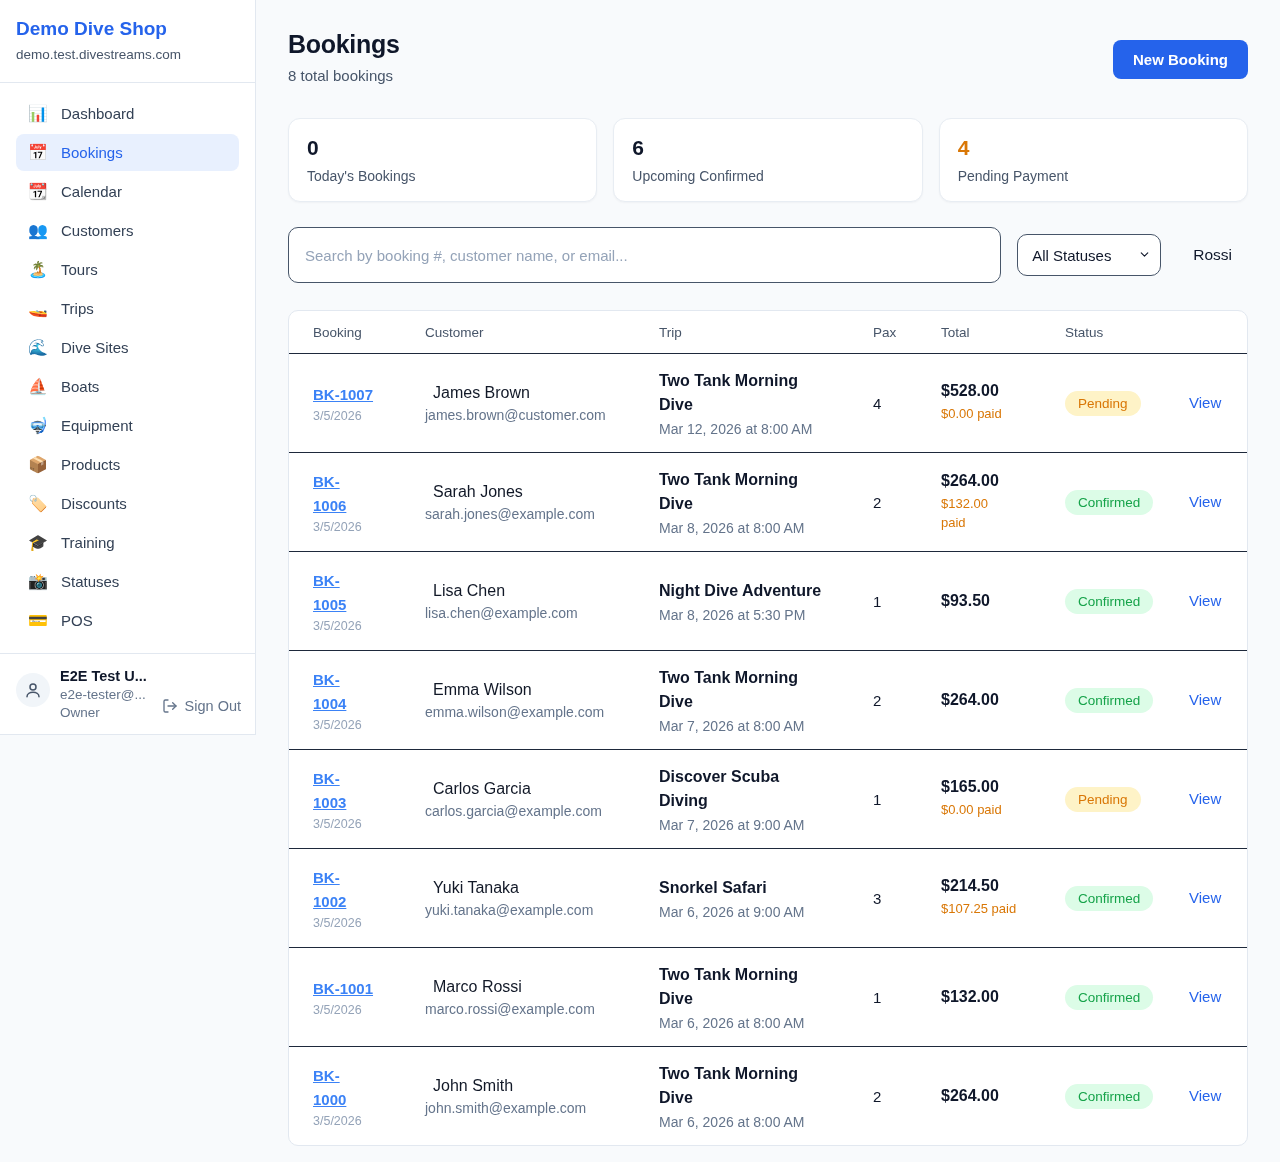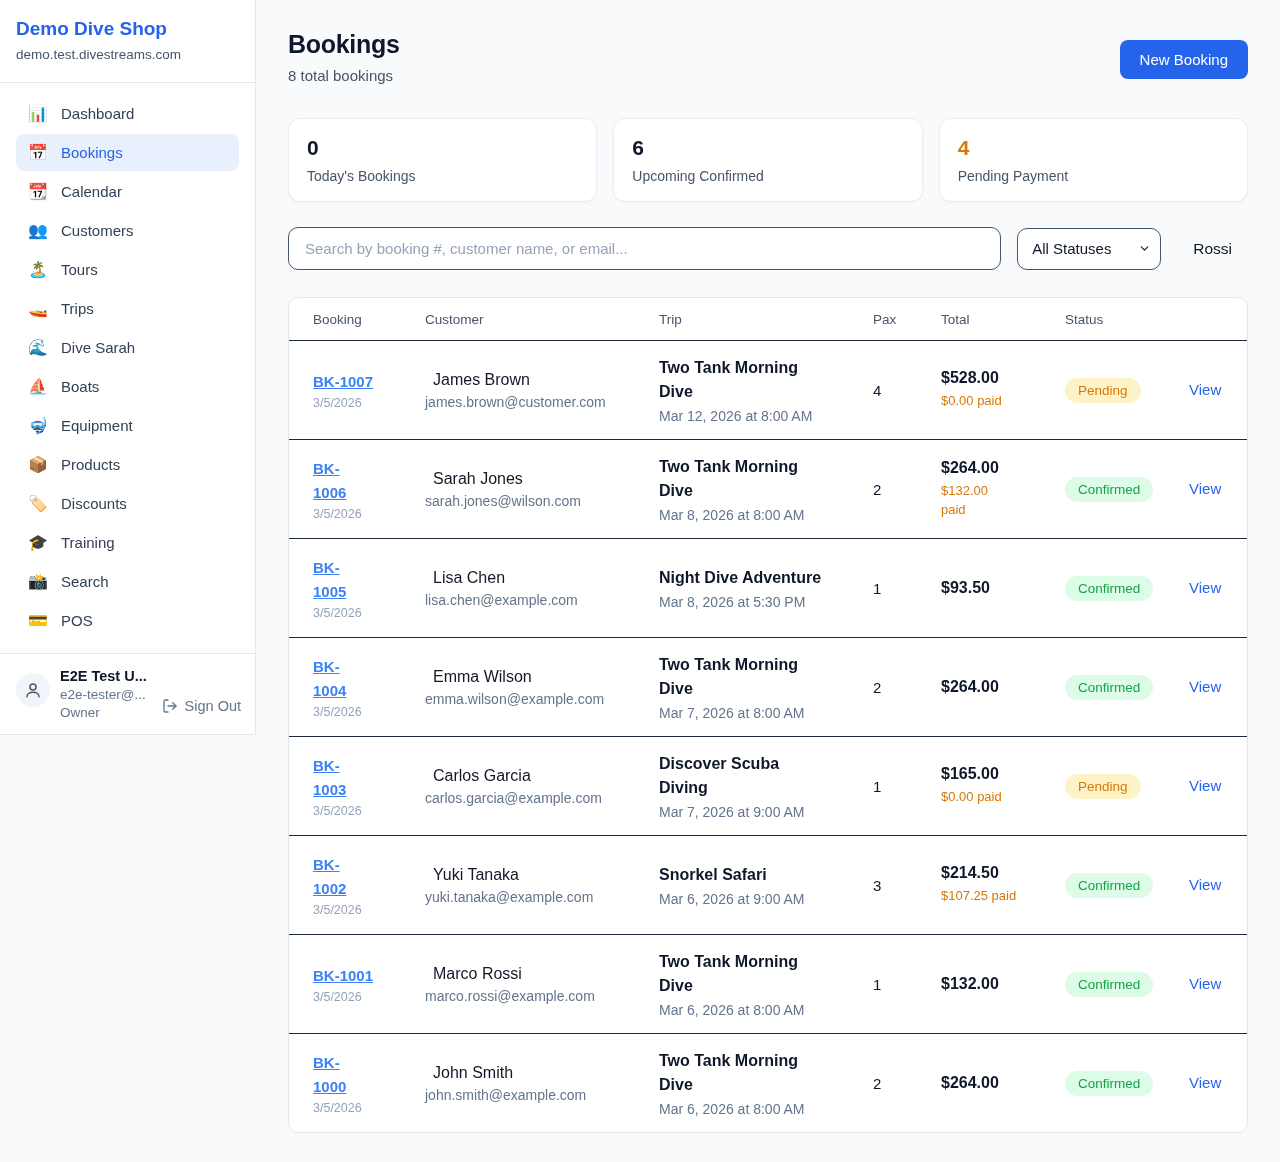--- a/index.html
+++ b/index.html
@@ -38,36 +38,36 @@
     display:flex; align-items:center; gap:7px; color:#64748b; font-size:14.5px;
     background:none; border:none; padding:0; margin-top:32px; cursor:pointer; white-space:nowrap;
     font-family:inherit;
   }
   
   .main { margin-left:256px; padding:30px 32px 30px; }
   .page-head { display:flex; justify-content:space-between; align-items:flex-start; }
   .page-title { font-size:25px; font-weight:700; margin:0; letter-spacing:-0.3px; }
   .page-subtitle { color:#475569; font-size:15px; margin-top:8px; }
   .btn-primary {
-    background:#2563eb; color:#fff; font-size:15px; font-weight:400;
+    background:#2563eb; color:#fff; font-size:15px; font-weight:700;
     padding:11px 20px; border-radius:8px; border:none; cursor:pointer; margin-top:10px;
     font-family:inherit;
   }
   .stats { display:grid; grid-template-columns:repeat(3,1fr); gap:16px; margin-top:34px; }
   .stat-card {
     background:#fff; border:1px solid #e8edf3; border-radius:12px; padding:17px 18px;
     box-shadow:0 1px 2px rgba(15,23,42,.04); min-height:84px;
   }
   .stat-value { font-size:21px; font-weight:700; }
   .stat-value.accent { color:#d97706; }
   .stat-label { color:#475569; font-size:14px; margin-top:8px; }
   .controls { display:flex; gap:16px; margin-top:25px; align-items:center; }
   .search { flex:1; }
   .search input {
-    width:100%; height:43px; border:1px solid #475569; border-radius:10px;
+    width:100%; height:56px; border:1px solid #475569; border-radius:10px;
     padding:0 16px; font-size:15px; background:#fff; color:#0f172a; font-family:inherit;
   }
   .search input::placeholder { color:#94a3b8; }
   .select-wrap { position:relative; }
   .select-wrap select {
     appearance:none; -webkit-appearance:none; -moz-appearance:none;
     height:42px; width:144px; border:1px solid #475569; border-radius:10px; background:#fff;
     font-size:15px; padding:0 32px 0 14px; color:#0f172a; cursor:pointer; font-family:inherit;
   }
   .select-chevron { position:absolute; right:10px; top:14px; pointer-events:none; display:flex; }
@@ -139,21 +139,21 @@
     <span class="nav-label">Tours</span>
   </div>
 
   <div class="nav-item">
     <span class="nav-icon">🚤</span>
     <span class="nav-label">Trips</span>
   </div>
 
   <div class="nav-item">
     <span class="nav-icon">🌊</span>
-    <span class="nav-label">Dive Sarah</span>
+    <span class="nav-label">Dive Sites</span>
   </div>
 
   <div class="nav-item">
     <span class="nav-icon">⛵</span>
     <span class="nav-label">Boats</span>
   </div>
 
   <div class="nav-item">
     <span class="nav-icon">🤿</span>
     <span class="nav-label">Equipment</span>
@@ -169,21 +169,21 @@
     <span class="nav-label">Discounts</span>
   </div>
 
   <div class="nav-item">
     <span class="nav-icon">🎓</span>
     <span class="nav-label">Training</span>
   </div>
 
   <div class="nav-item">
     <span class="nav-icon">📸</span>
-    <span class="nav-label">Search</span>
+    <span class="nav-label">Statuses</span>
   </div>
 
   <div class="nav-item">
     <span class="nav-icon">💳</span>
     <span class="nav-label">POS</span>
   </div>
 </nav>
   <div class="sidebar-footer">
     <div class="avatar">
       <svg width="18" height="18" viewBox="0 0 24 24" fill="none" stroke="#475569" stroke-width="2" stroke-linecap="round" stroke-linejoin="round">
@@ -285,21 +285,21 @@
     <div class="cell"><a class="view-link" href="#">View</a></div>
   </div>
 
   <div class="trow body-row">
     <div class="cell">
       <div><a class="bk" href="#">BK-<br>1006</a></div>
       <div class="bk-date">3/5/2026</div>
     </div>
     <div class="cell">
       <div class="cust-name">Sarah Jones</div>
-      <div class="cust-email">sarah.jones@wilson.com</div>
+      <div class="cust-email">sarah.jones@example.com</div>
     </div>
     <div class="cell">
       <div class="trip-name">Two Tank Morning<br>Dive</div>
       <div class="trip-dt">Mar 8, 2026 at 8:00 AM</div>
     </div>
     <div class="cell pax">2</div>
     <div class="cell">
       <div class="amount">$264.00</div>
       <div class="paid">$132.00<br>paid</div>
     </div>

